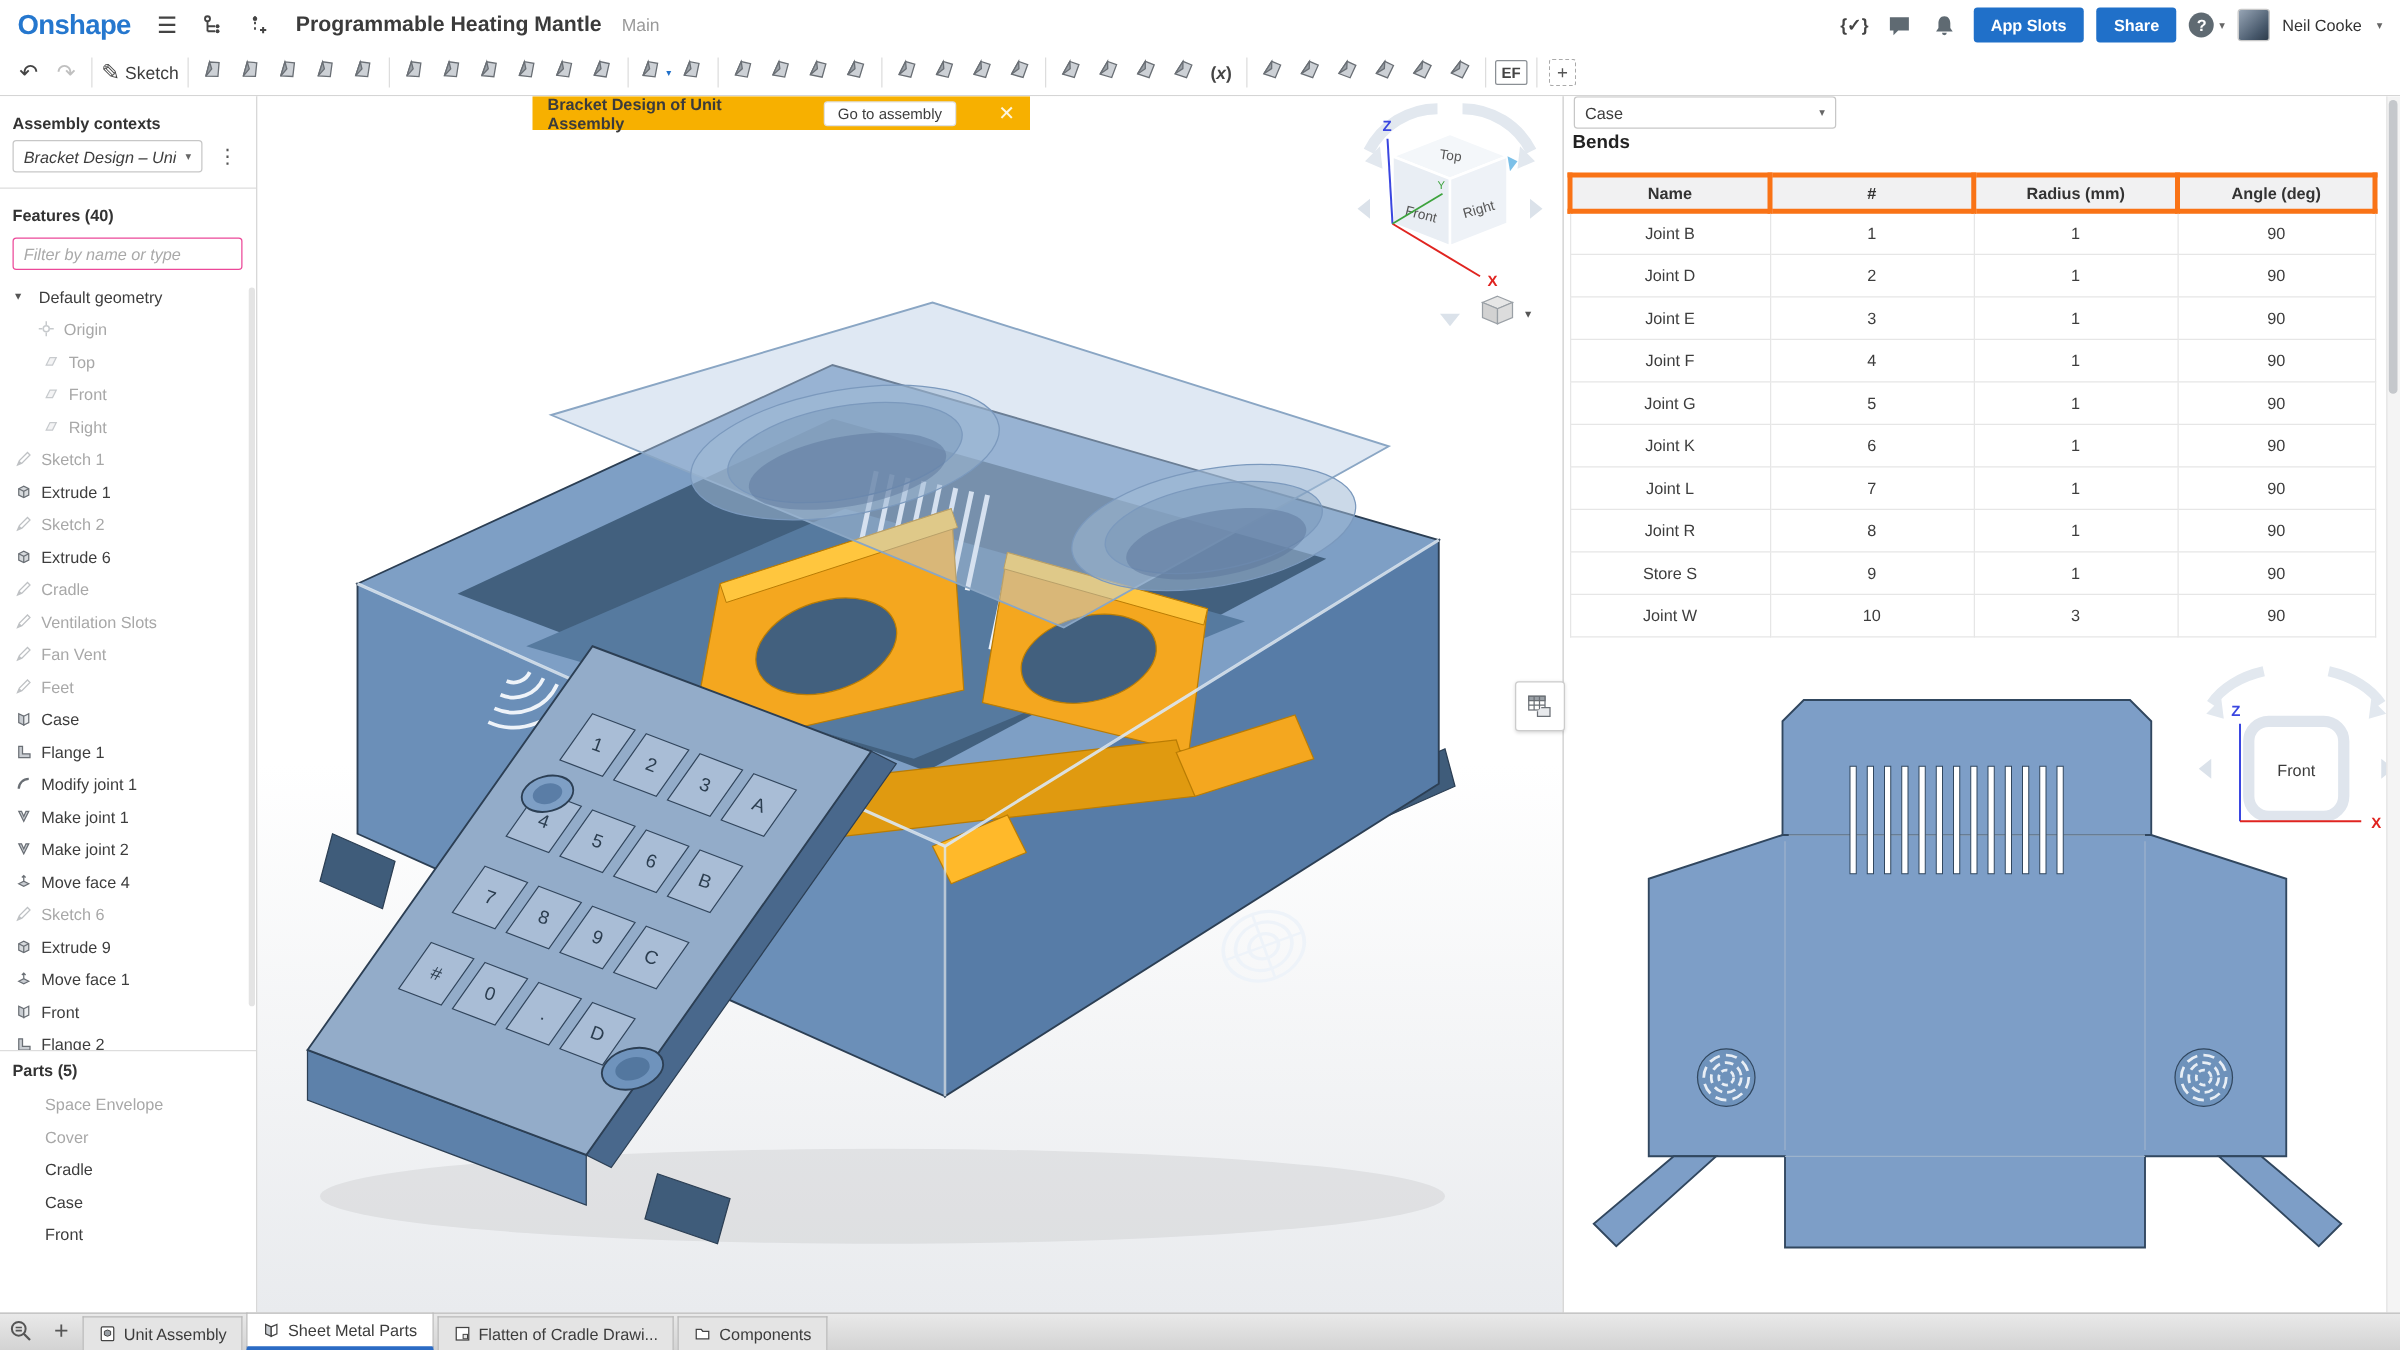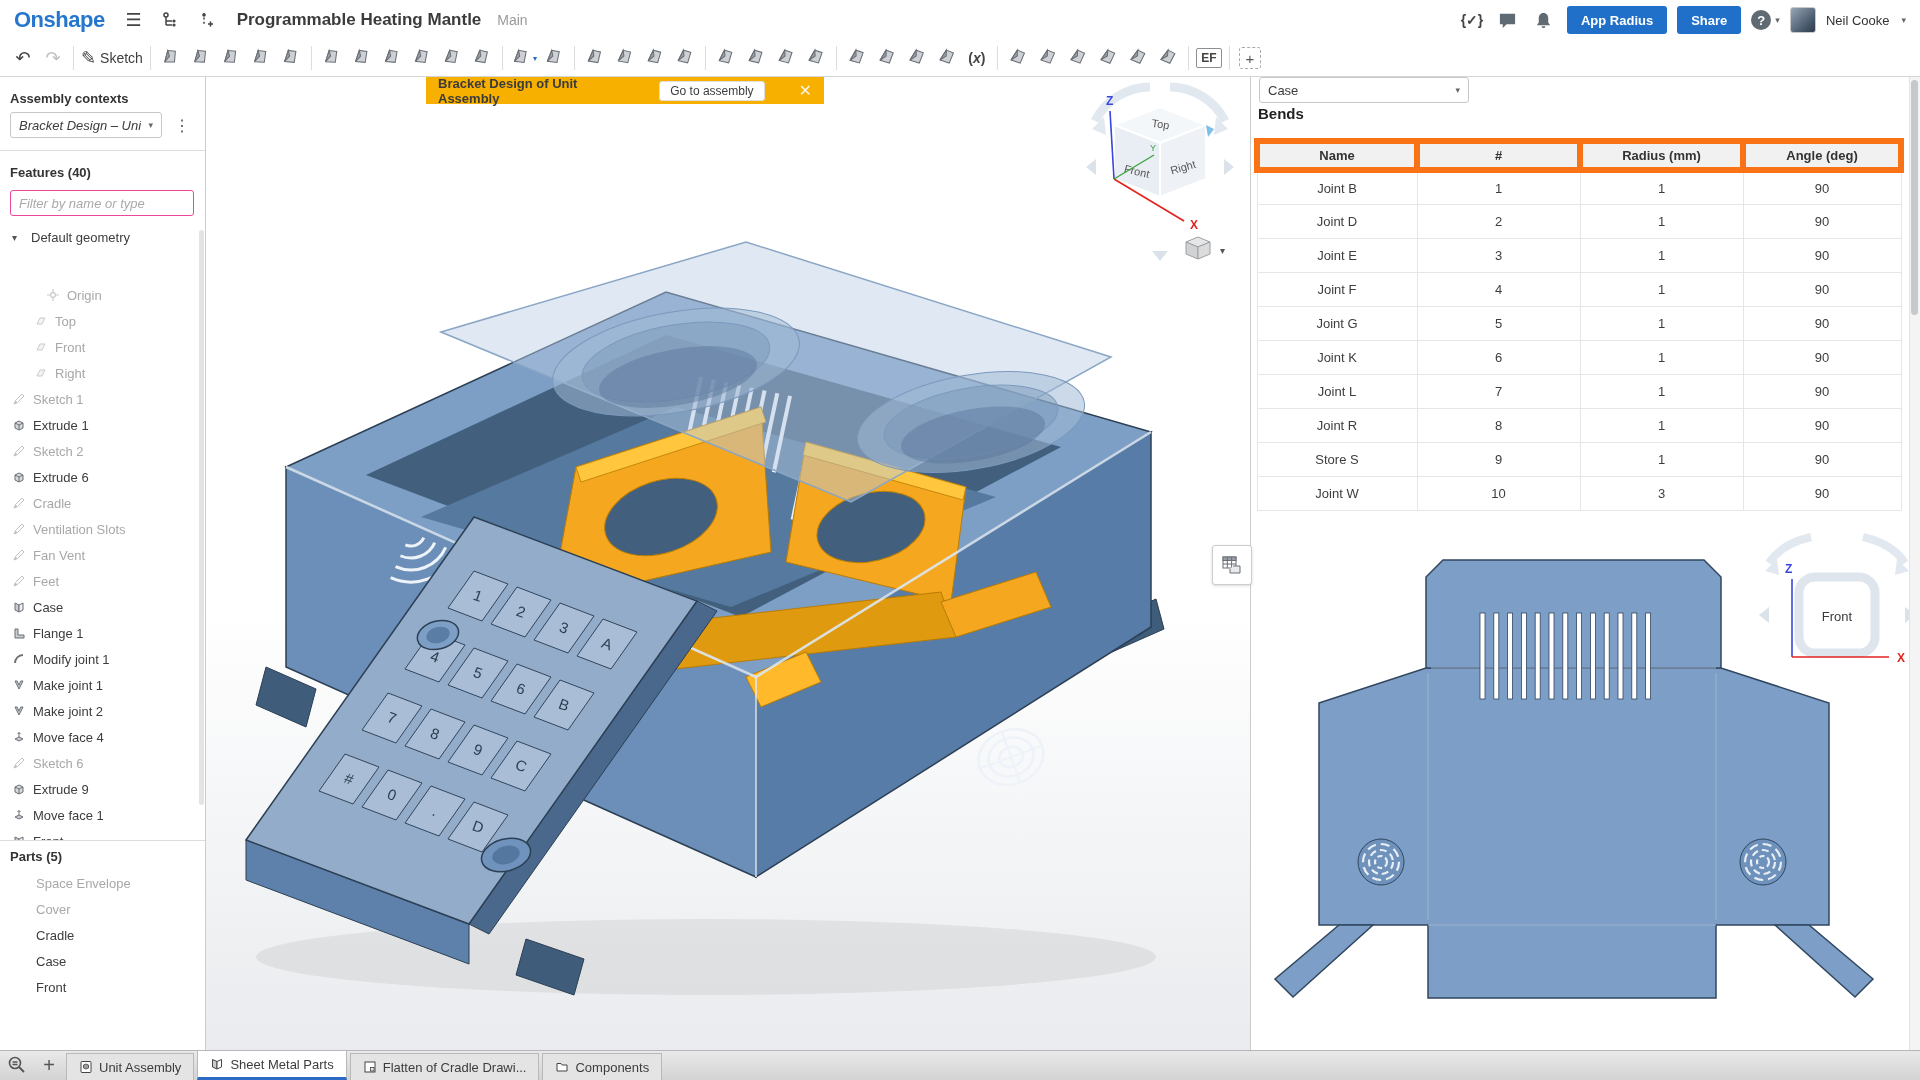--- a/index.html
+++ b/index.html
@@ -84,21 +84,21 @@
                 border:1px solid #ccc; border-radius:3px; box-shadow:0 1px 3px rgba(0,0,0,.15);
                 display:flex; align-items:center; justify-content:center; cursor:pointer; z-index:8; }
 
   
   .rp-select { position:absolute; left:8px; top:0px; width:210px; height:26px; border:1px solid #c7c7c7;
                border-radius:3px; background:#fff; display:flex; align-items:center; justify-content:space-between;
                padding:0 8px; font-size:13px; cursor:pointer; z-index:3; }
   .bends-title { position:absolute; left:7px; top:28px; width:644px; text-align:left; font-size:15px; font-weight:700; color:#222; }
   .bends-table { position:absolute; left:3px; top:61px; width:644px; border-collapse:collapse; table-layout:fixed; }
   .bends-table th { height:29px; background:#f1f1f2; font-size:13px; font-weight:700; color:#333;
-                    border:6px solid #f97316; text-align:center; }
+                    border:4px solid #f97316; text-align:center; }
   .bends-table td { height:34px; font-size:13px; color:#3d3d3d; border:1px solid #e6e6e6; text-align:center; background:#fff; }
   .flat-svg { position:absolute; left:0; top:438px; width:670px; height:535px; }
 
   
   .win-scroll { position:absolute; right:0; top:0; width:11px; height:973px; background:#f4f4f4; border-left:1px solid #e3e3e3; }
   .win-thumb { position:absolute; right:2px; top:3px; width:7px; height:235px; background:#c5c8cc; border-radius:4px; }
 
   
   .tabbar { position:absolute; left:0; bottom:0; width:1920px; height:30px;
             background:linear-gradient(#e9e9e9,#d3d3d3); border-top:1px solid #b5b5b5;
@@ -142,21 +142,21 @@
       <svg width="19" height="19" viewBox="0 0 20 20">
           <path d="M2 3 H18 V14 H9 L5 18 V14 H2 Z" fill="#5f6a72"></path>
         </svg>
     </span>
     <span class="tb-ic">
       <svg width="19" height="19" viewBox="0 0 20 20">
           <path d="M10 2 C6.5 2 5 4.8 5 8 V12 L3 15 H17 L15 12 V8 C15 4.8 13.5 2 10 2 Z" fill="#5f6a72"></path>
           <path d="M8 16 a2 2 0 0 0 4 0" fill="#5f6a72"></path>
         </svg>
     </span>
-    <button class="blue-btn">App Radius</button>
+    <button class="blue-btn">App Slots</button>
     <button class="blue-btn">Share</button>
     <span style="display:flex;align-items:center;gap:2px;">
       <span class="help-circle">?</span>
       <span class="caret">▾</span>
     </span>
     <span class="avatar"></span>
     <span class="user-name">Neil Cooke</span>
     <span class="caret">▾</span>
   </div>
 
@@ -392,21 +392,21 @@
       </div>
       <div class="sb-div"></div>
       <div class="sb-h">Features (40)</div>
       <input class="filter-input" placeholder="Filter by name or type" style="">
       <div class="feat-list" id="feat-list">
         <div class="feat-scroll"></div>
       <div class="trow">
             <span class="tw-caret">▾</span>
             <span>Default geometry</span>
           </div>
-          <div class="trow muted" style="padding-left: 46px; margin-top: 32px;">
+          <div class="trow muted" style="padding-left: 30px;">
             <span class="ficon" style="opacity: 0.55;">
               <svg viewBox="0 0 14 14">
                 <circle cx="7" cy="7" r="2.4" fill="none" stroke="#9aa0a6" stroke-width="1.2"></circle>
                 <path d="M7 1 V4 M7 10 V13 M1 7 H4 M10 7 H13" stroke="#9aa0a6" stroke-width="1.2"></path>
               </svg>
             </span>
             <span>Origin</span>
           </div>
           <div class="trow muted" style="padding-left: 34px;">
             <span class="ficon" style="opacity: 0.55;">

